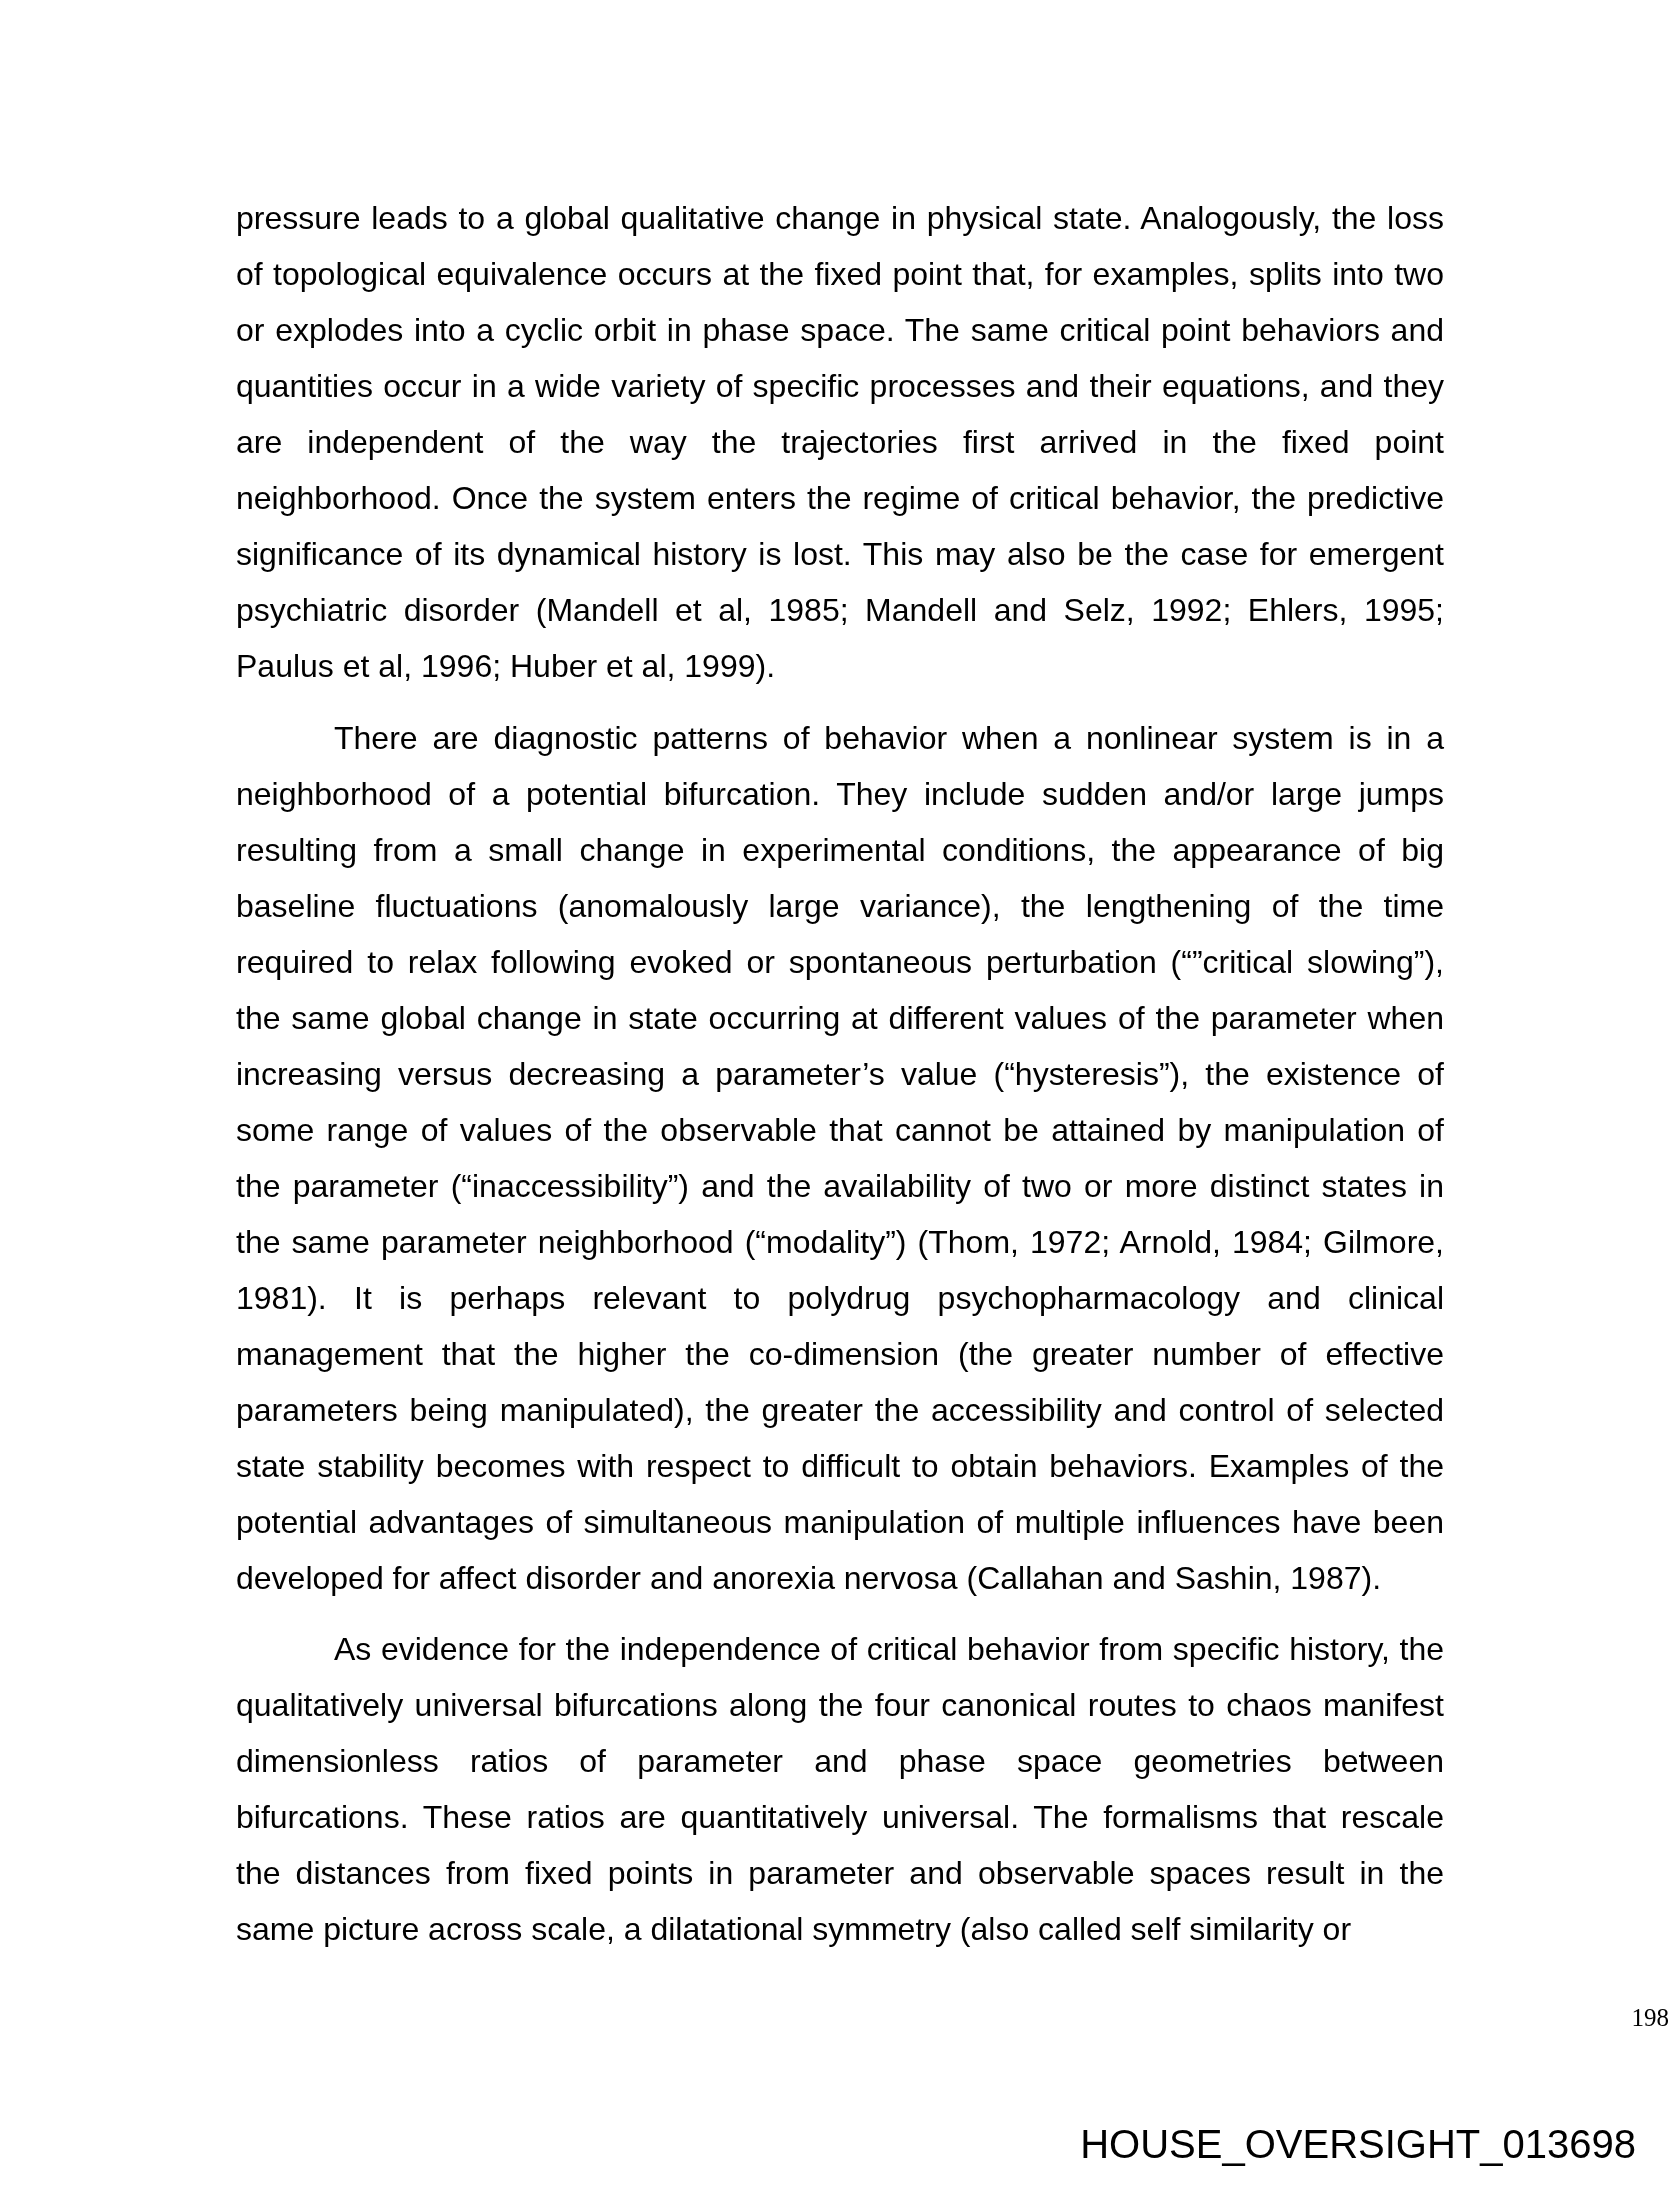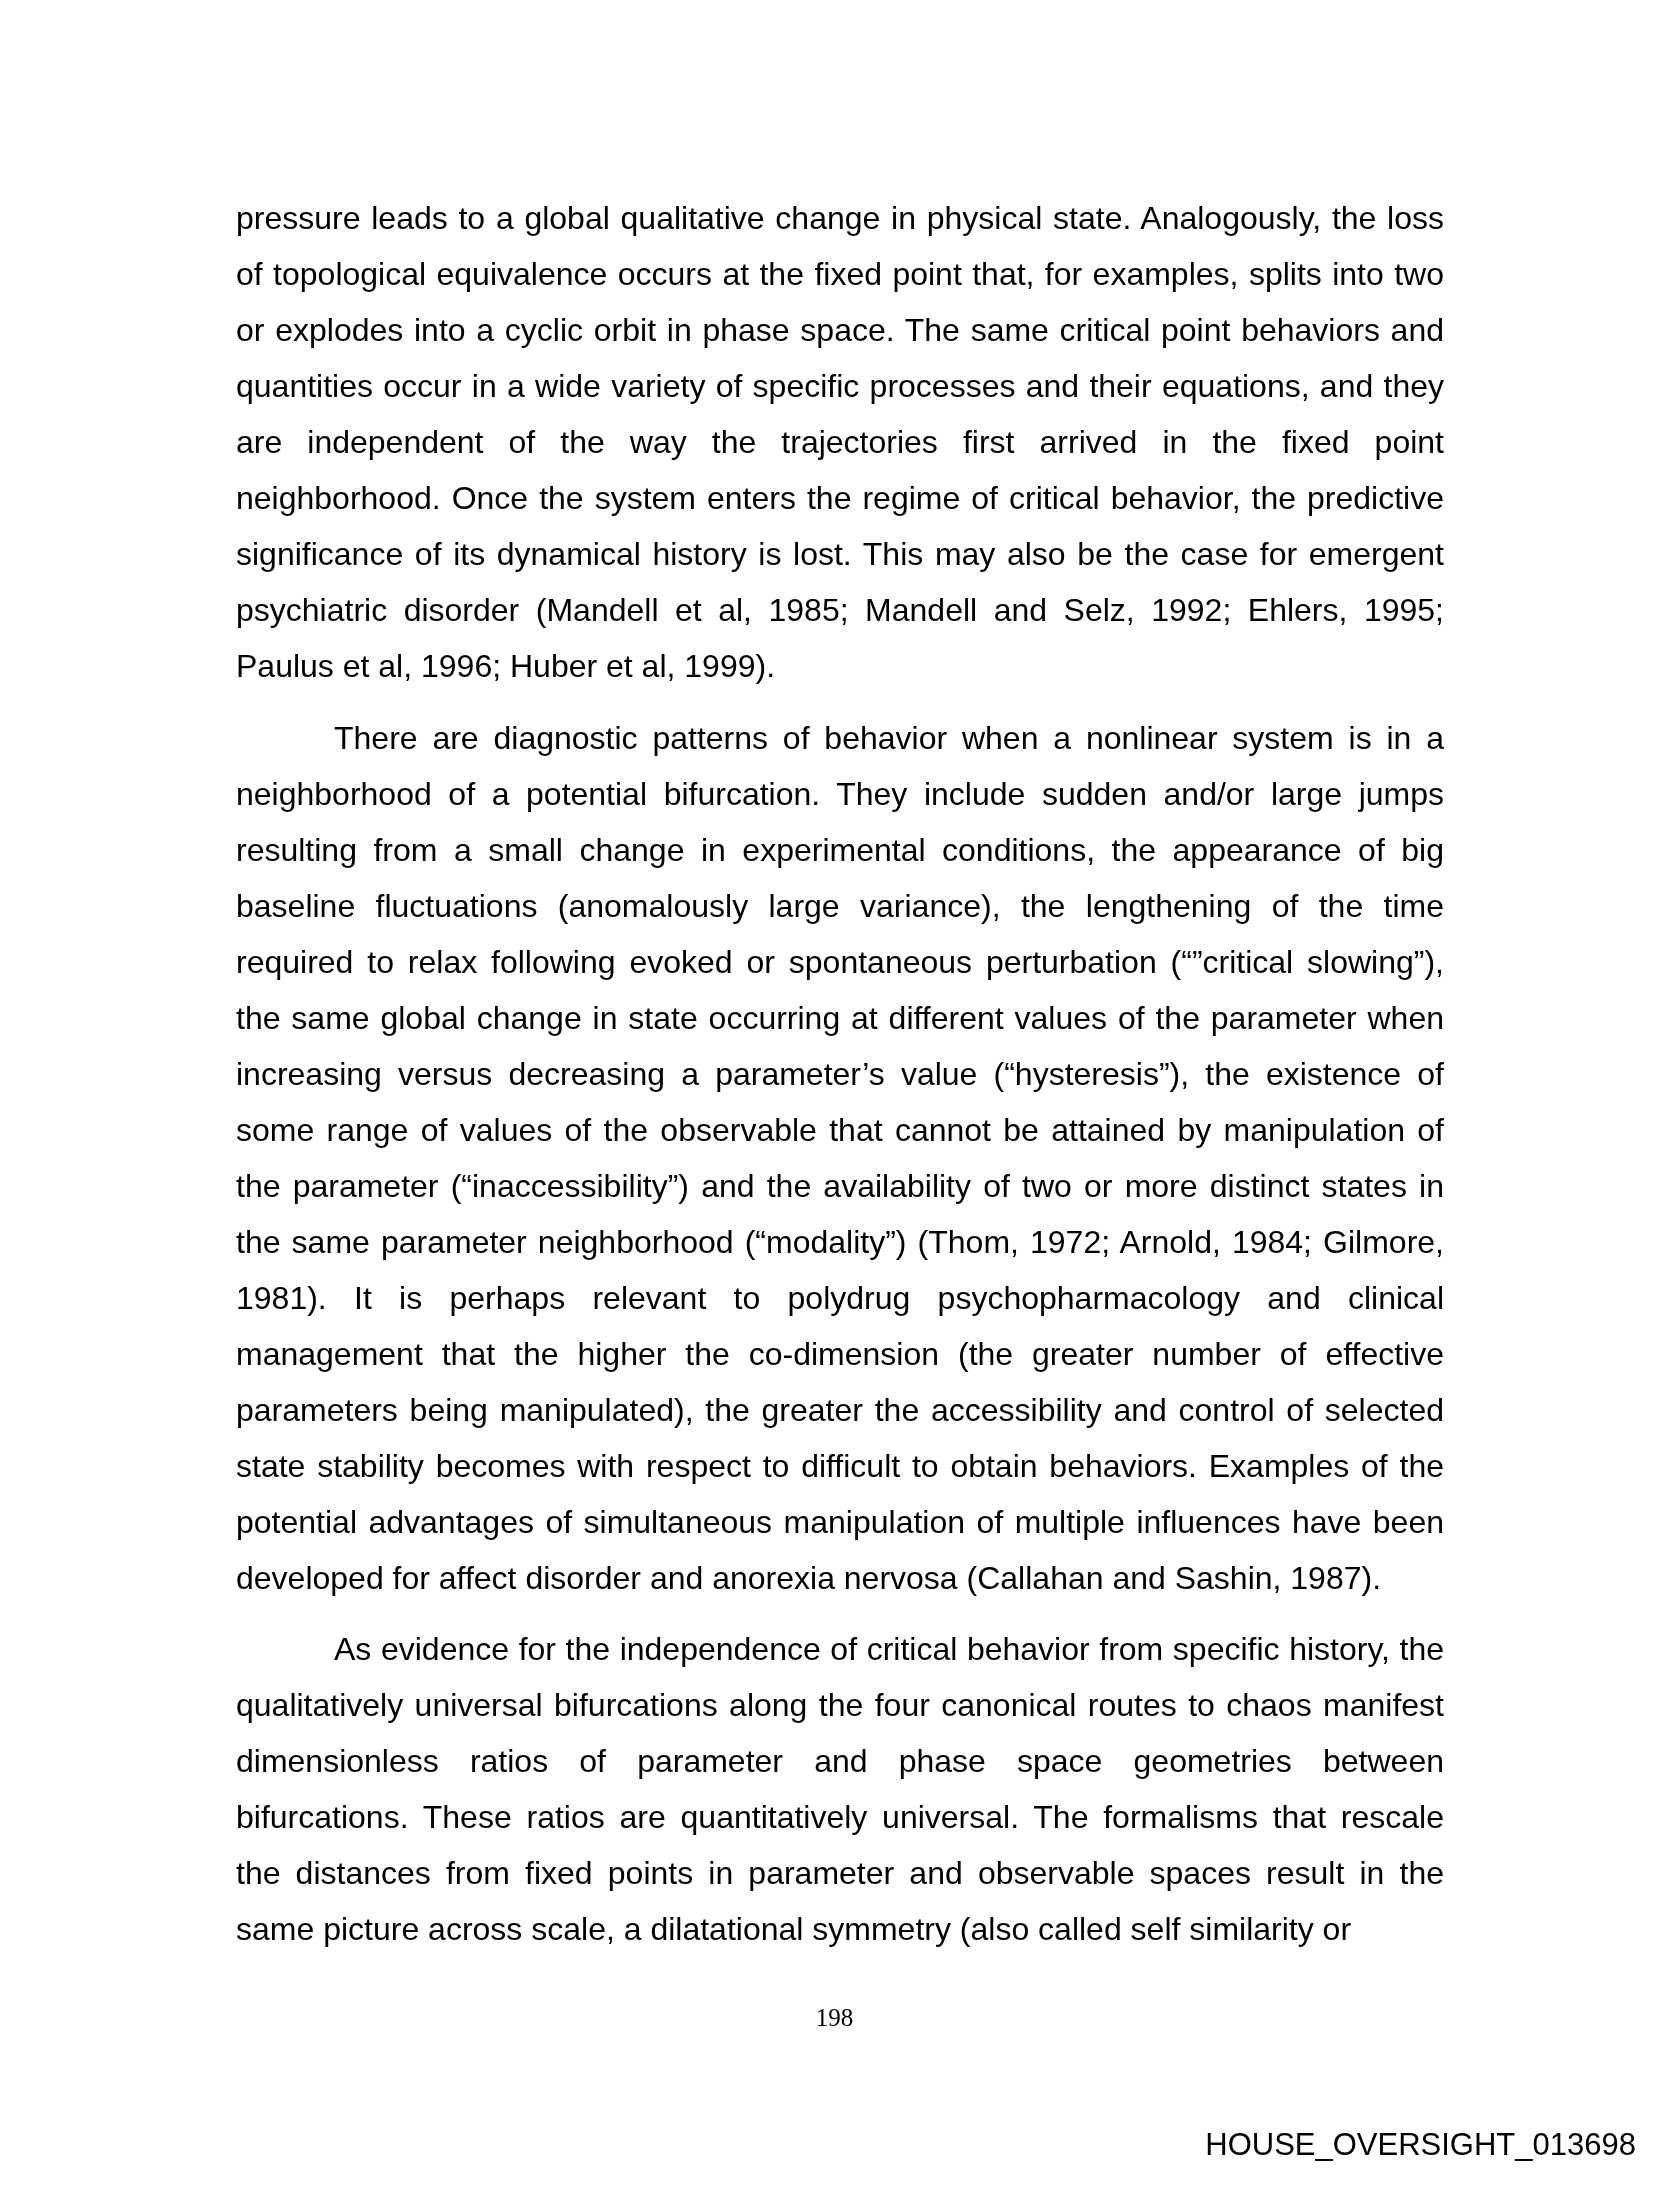--- a/index.html
+++ b/index.html
@@ -29,31 +29,31 @@
     text-align-last: left;
   }
   .para.indent {
     text-indent: 98px;
   }
   .page-number {
     position: absolute;
     left: 0;
     width: 1669px;
     top: 2003px;
-    text-align: center;
+    text-align: right;
     font-family: "Liberation Serif", serif;
     font-size: 25px;
     line-height: 29px;
   }
   .bates {
     position: absolute;
     right: 33px;
     top: 2126px;
     font-family: "Liberation Sans", sans-serif;
-    font-size: 31px;
+    font-size: 40px;
     line-height: 37px;
     letter-spacing: 0px;
   }
 </style>
 </head>
 <body>
 
 <div class="page-body">
   <p class="para">pressure leads to a global qualitative change in physical state. Analogously, the loss of topological equivalence occurs at the fixed point that, for examples, splits into two or explodes into a cyclic orbit in phase space. The same critical point behaviors and quantities occur in a wide variety of specific processes and their equations, and they are independent of the way the trajectories first arrived in the fixed point neighborhood. Once the system enters the regime of critical behavior, the predictive significance of its dynamical history is lost. This may also be the case for emergent psychiatric disorder (Mandell et al, 1985; Mandell and Selz, 1992; Ehlers, 1995; Paulus et al, 1996; Huber et al, 1999).</p>
   <p class="para indent">There are diagnostic patterns of behavior when a nonlinear system is in a neighborhood of a potential bifurcation. They include sudden and/or large jumps resulting from a small change in experimental conditions, the appearance of big baseline fluctuations (anomalously large variance), the lengthening of the time required to relax following evoked or spontaneous perturbation (“”critical slowing”), the same global change in state occurring at different values of the parameter when increasing versus decreasing a parameter’s value (“hysteresis”), the existence of some range of values of the observable that cannot be attained by manipulation of the parameter (“inaccessibility”) and the availability of two or more distinct states in the same parameter neighborhood (“modality”) (Thom, 1972; Arnold, 1984; Gilmore, 1981). It is perhaps relevant to polydrug psychopharmacology and clinical management that the higher the co-dimension (the greater number of effective parameters being manipulated), the greater the accessibility and control of selected state stability becomes with respect to difficult to obtain behaviors. Examples of the potential advantages of simultaneous manipulation of multiple influences have been developed for affect disorder and anorexia nervosa (Callahan and Sashin, 1987).</p>

